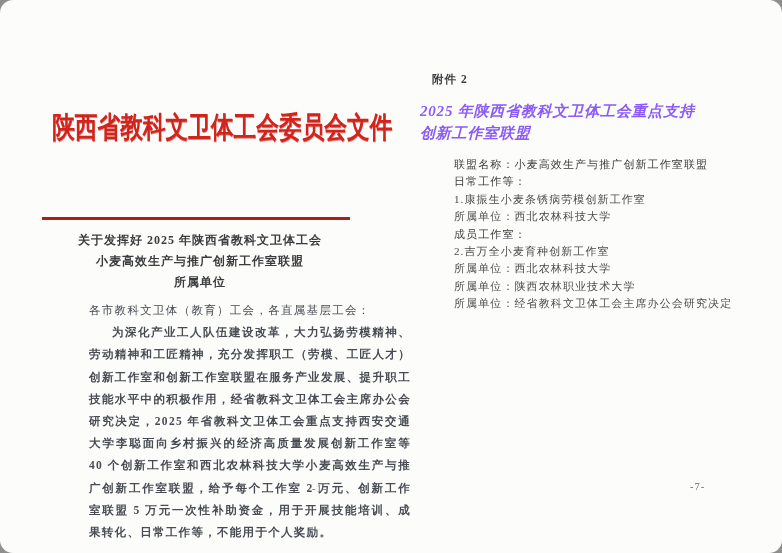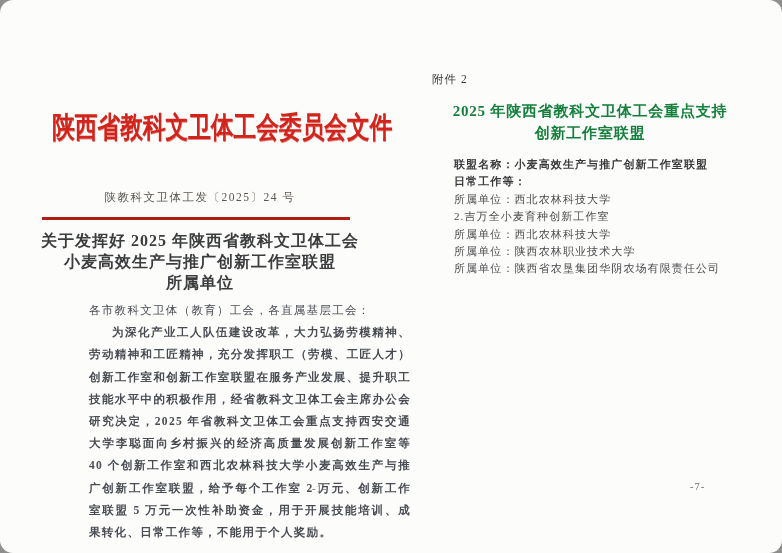--- a/index.html
+++ b/index.html
@@ -62,21 +62,21 @@
     width: 308px;
     height: 3px;
     background: #ad1f16;
   }
   .doc-title {
     position: absolute;
     left: 30px;
     top: 230px;
     width: 340px;
     text-align: center;
-    font-size: 16px;
+    font-size: 12px;
     font-weight: bold;
     color: #3b3c3e;
     line-height: 21px;
     letter-spacing: 1px;
   }
   .doc-body {
     position: absolute;
     left: 53px;
     top: 299px;
     width: 322px;
@@ -97,60 +97,59 @@
   }
   .pagenum-left  { left: 312px; top: 483px; }
   .pagenum-right { left: 290px; top: 481px; }
 
   
   .attachment-label {
     position: absolute;
     left: 32px;
     top: 72px;
     font-size: 11.5px;
-    font-weight: normal;
+    font-weight: bold;
     color: #3e3e40;
     letter-spacing: 1px;
   }
   .attachment-title {
     position: absolute;
     left: 20px;
     top: 100px;
     width: 340px;
-    text-align: center;
     font-size: 15px;
     font-weight: bold;
-    color: #15803d;
+    color: #8b5cf6;
     line-height: 22px;
     letter-spacing: 0.8px;
+    font-style: italic;
   }
   .alliance-list {
     position: absolute;
     left: 54px;
     top: 156px;
     width: 300px;
     font-size: 11px;
     line-height: 17.4px;
     letter-spacing: 1.1px;
     color: #4c4c4e;
   }
   .alliance-list .bold-line {
-    font-weight: bold;
+    font-weight: normal;
     color: #3a3a3c;
   }
 </style>
 </head>
 <body>
 
 <div class="canvas">
 
   <div class="page page-left">
     <div class="red-header">陕西省教科文卫体工会委员会文件</div>
 
-    <div class="doc-number">陕教科文卫体工发〔2025〕24 号</div>
 
     <div class="red-rule"></div>
 
     <div class="doc-title">
       <div>关于发挥好 2025 年陕西省教科文卫体工会</div>
       <div>小麦高效生产与推广创新工作室联盟</div>
       <div>所属单位</div>
     </div>
 
     <div class="doc-body">
@@ -167,27 +166,29 @@
     <div class="attachment-title">
       <div>2025 年陕西省教科文卫体工会重点支持</div>
       <div>创新工作室联盟</div>
     </div>
 
     <div class="alliance-list">
       <div class="bold-line">联盟名称：小麦高效生产与推广创新工作室联盟</div>
 
       <div class="bold-line">日常工作等：</div>
 
+      <div>1.康振生小麦条锈病劳模创新工作室</div>
       <div>所属单位：西北农林科技大学</div>
 
+      <div class="bold-line">成员工作室：</div>
 
       <div>2.吉万全小麦育种创新工作室</div>
       <div>所属单位：西北农林科技大学</div>
 
       <div>所属单位：陕西农林职业技术大学</div>
 
-      <div>所属单位：陕西省农垦集团华阴农场有限责任公司</div>
+      <div>所属单位：经省教科文卫体工会主席办公会研究决定</div>
     </div>
 
     <div class="pagenum pagenum-right">-7-</div>
   </div>
 
 </div>
 
 </body></html>

